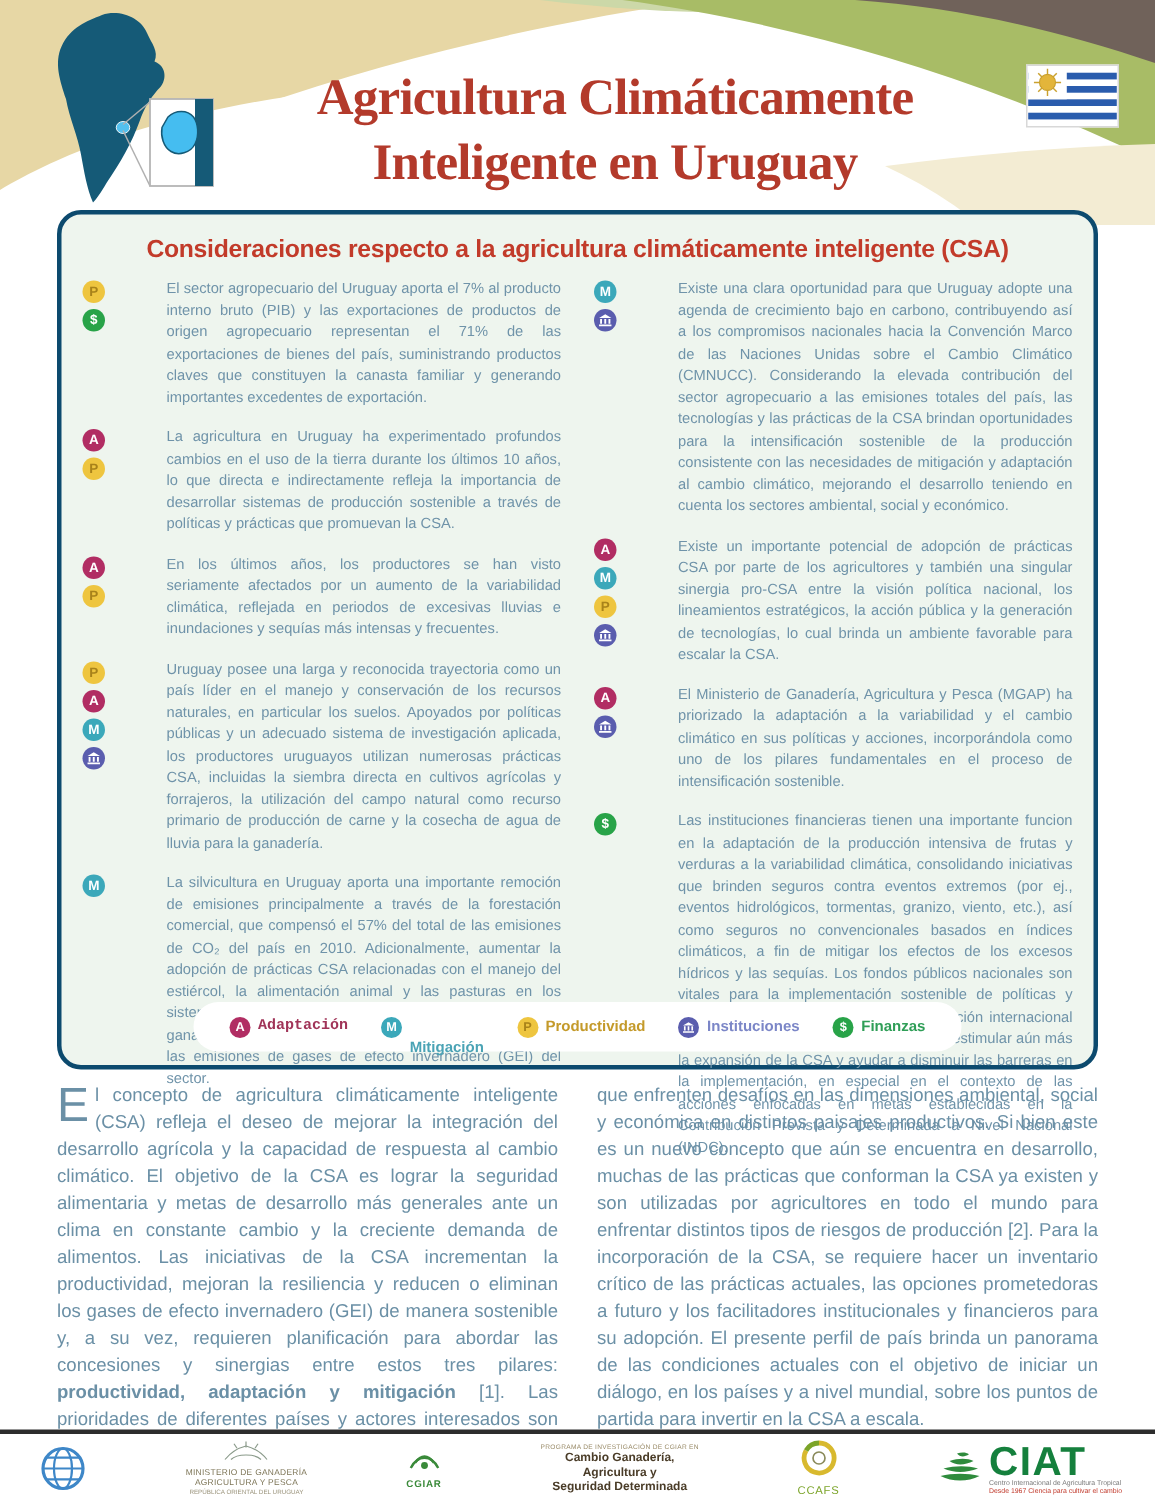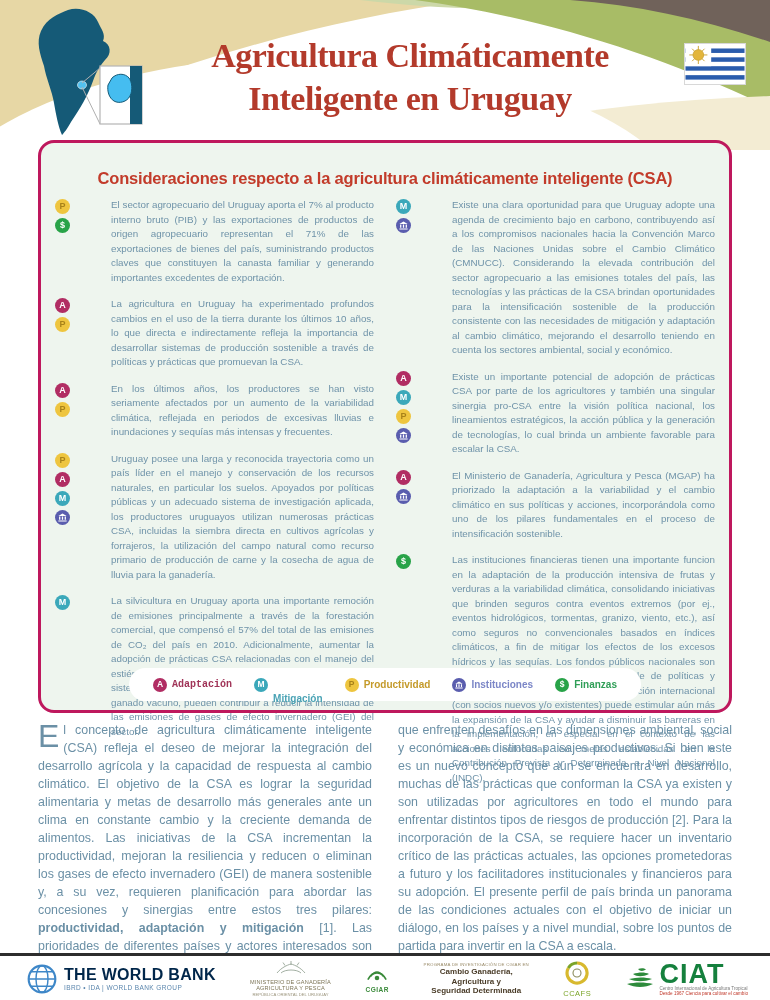--- a/index.html
+++ b/index.html
@@ -6,31 +6,31 @@
   html,body { background:#e9e9e9; }
   .page {
     position:relative; width:770px; height:1000px; background:#fff;
     overflow:hidden; font-family:"Liberation Sans", sans-serif;
     margin:0 auto;
   }
   
   .hdr { position:absolute; left:0; top:0; width:770px; height:150px; }
   .hdr-bg { position:absolute; left:0; top:0; }
   .map-wrap { position:absolute; left:16px; top:6px; }
-  .title-wrap { position:absolute; left:150px; top:34px; width:520px; text-align:center; }
+  .title-wrap { position:absolute; left:150px; top:44px; width:520px; text-align:center; }
   .title-line {
     font-family:"Liberation Serif", serif; font-weight:bold;
     color:#b33a2b; font-size:34px; line-height:43px; letter-spacing:-0.5px;
   }
   .flag { position:absolute; left:684px; top:43px; border:1px solid #d8d8d8; background:#fff; }
   
   .csa-box {
     position:absolute; left:38px; top:140px; width:694px; height:573px;
-    background:#eef5ee; border:3px solid #be185d; border-radius:16px;
-    padding:22px 14px 8px 14px;
+    background:#eef5ee; border:3px solid #0c4a6e; border-radius:16px;
+    padding:10px 14px 8px 14px;
   }
   .csa-heading {
     text-align:center; color:#c23b2a; font-weight:bold; font-size:16.5px;
     margin:4px 0 10px 0; letter-spacing:-0.2px;
   }
   .cols { display:flex; gap:22px; }
   .col { flex:1; min-width:0; }
   .bullet { display:flex; margin-bottom:12px; }
   .bicons { width:20px; flex:0 0 20px; display:flex; flex-direction:column; gap:4px; padding-top:1px; align-items:flex-start; }
   .ic {
@@ -273,24 +273,20 @@
   </div>
 
   <div class="footer">
 
     <div class="flogo">
       <svg viewBox="0 0 24 24" width="32" height="32">
         <circle cx="12" cy="12" r="10" fill="none" stroke="#3e87c8" stroke-width="1.6"></circle>
         <ellipse cx="12" cy="12" rx="4.5" ry="10" fill="none" stroke="#3e87c8" stroke-width="1.1"></ellipse>
         <path d="M2,12 H22 M3.6,6.6 H20.4 M3.6,17.4 H20.4" stroke="#3e87c8" stroke-width="1.1" fill="none"></path>
       </svg>
-      <div>
-        <div class="wb-text1">THE WORLD BANK</div>
-        <div class="wb-text2">IBRD • IDA  |  WORLD BANK GROUP</div>
-      </div>
     </div>
 
     <div class="min-block">
       <svg viewBox="0 0 40 14" width="40" height="14">
         <g stroke="#8a9a8a" stroke-width="0.8" fill="none">
           <path d="M6,13 C10,8 16,5 20,4 C24,5 30,8 34,13"></path>
           <path d="M10,13 C14,9 26,9 30,13"></path>
           <line x1="20" y1="1" x2="20" y2="5"></line>
           <line x1="12" y1="2.5" x2="14" y2="5.5"></line>
           <line x1="28" y1="2.5" x2="26" y2="5.5"></line>

